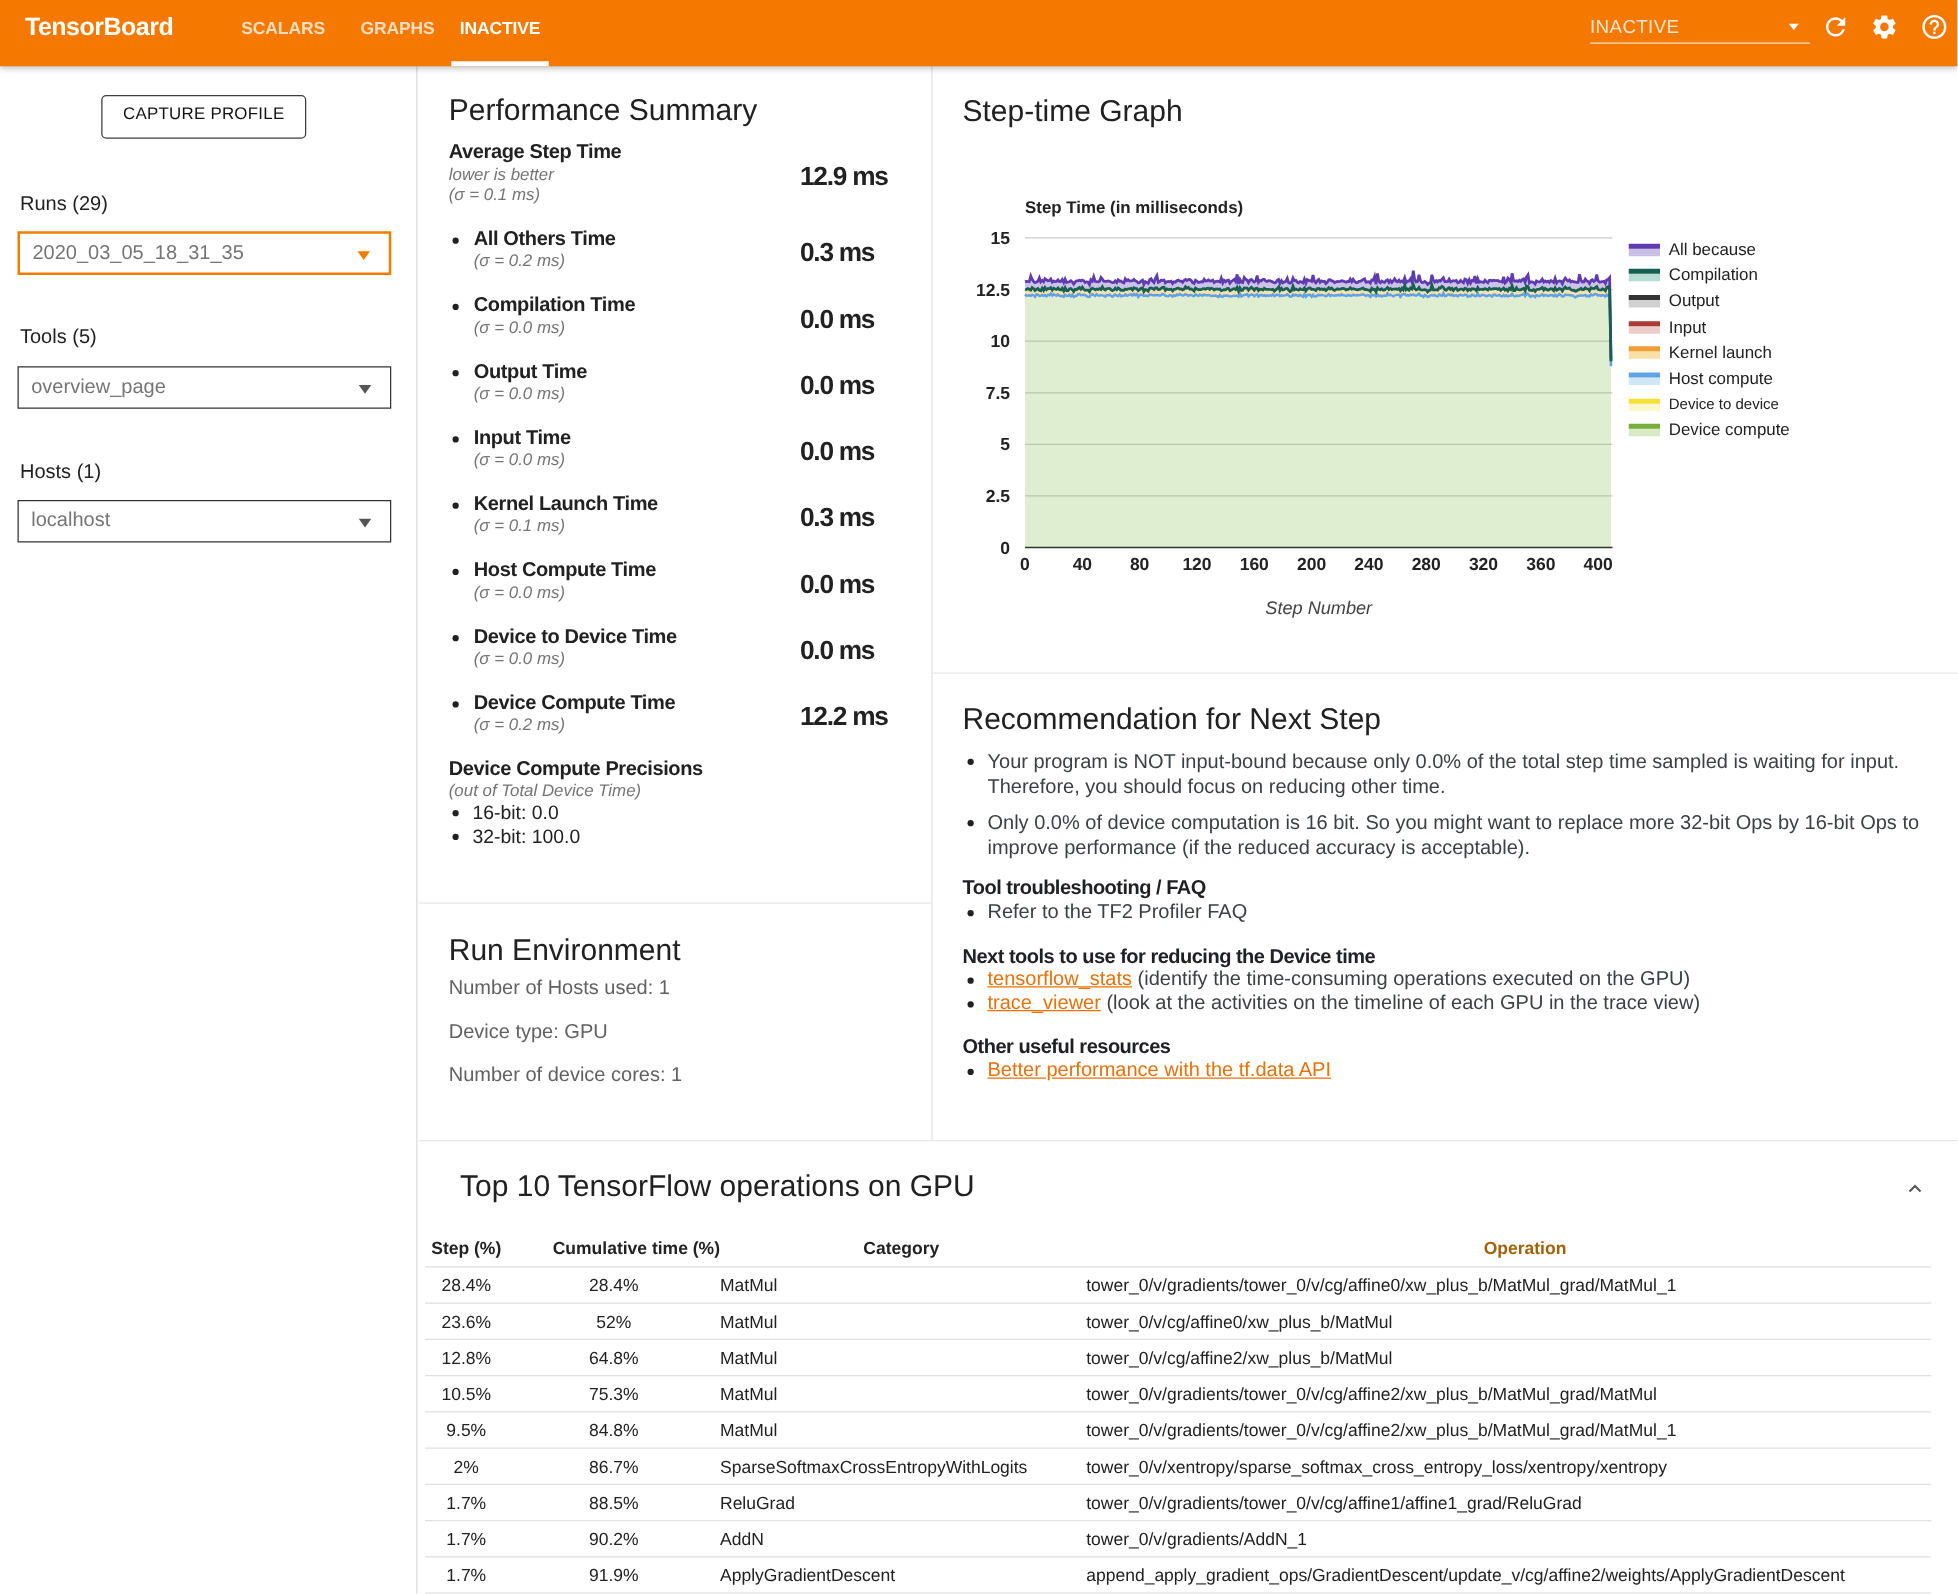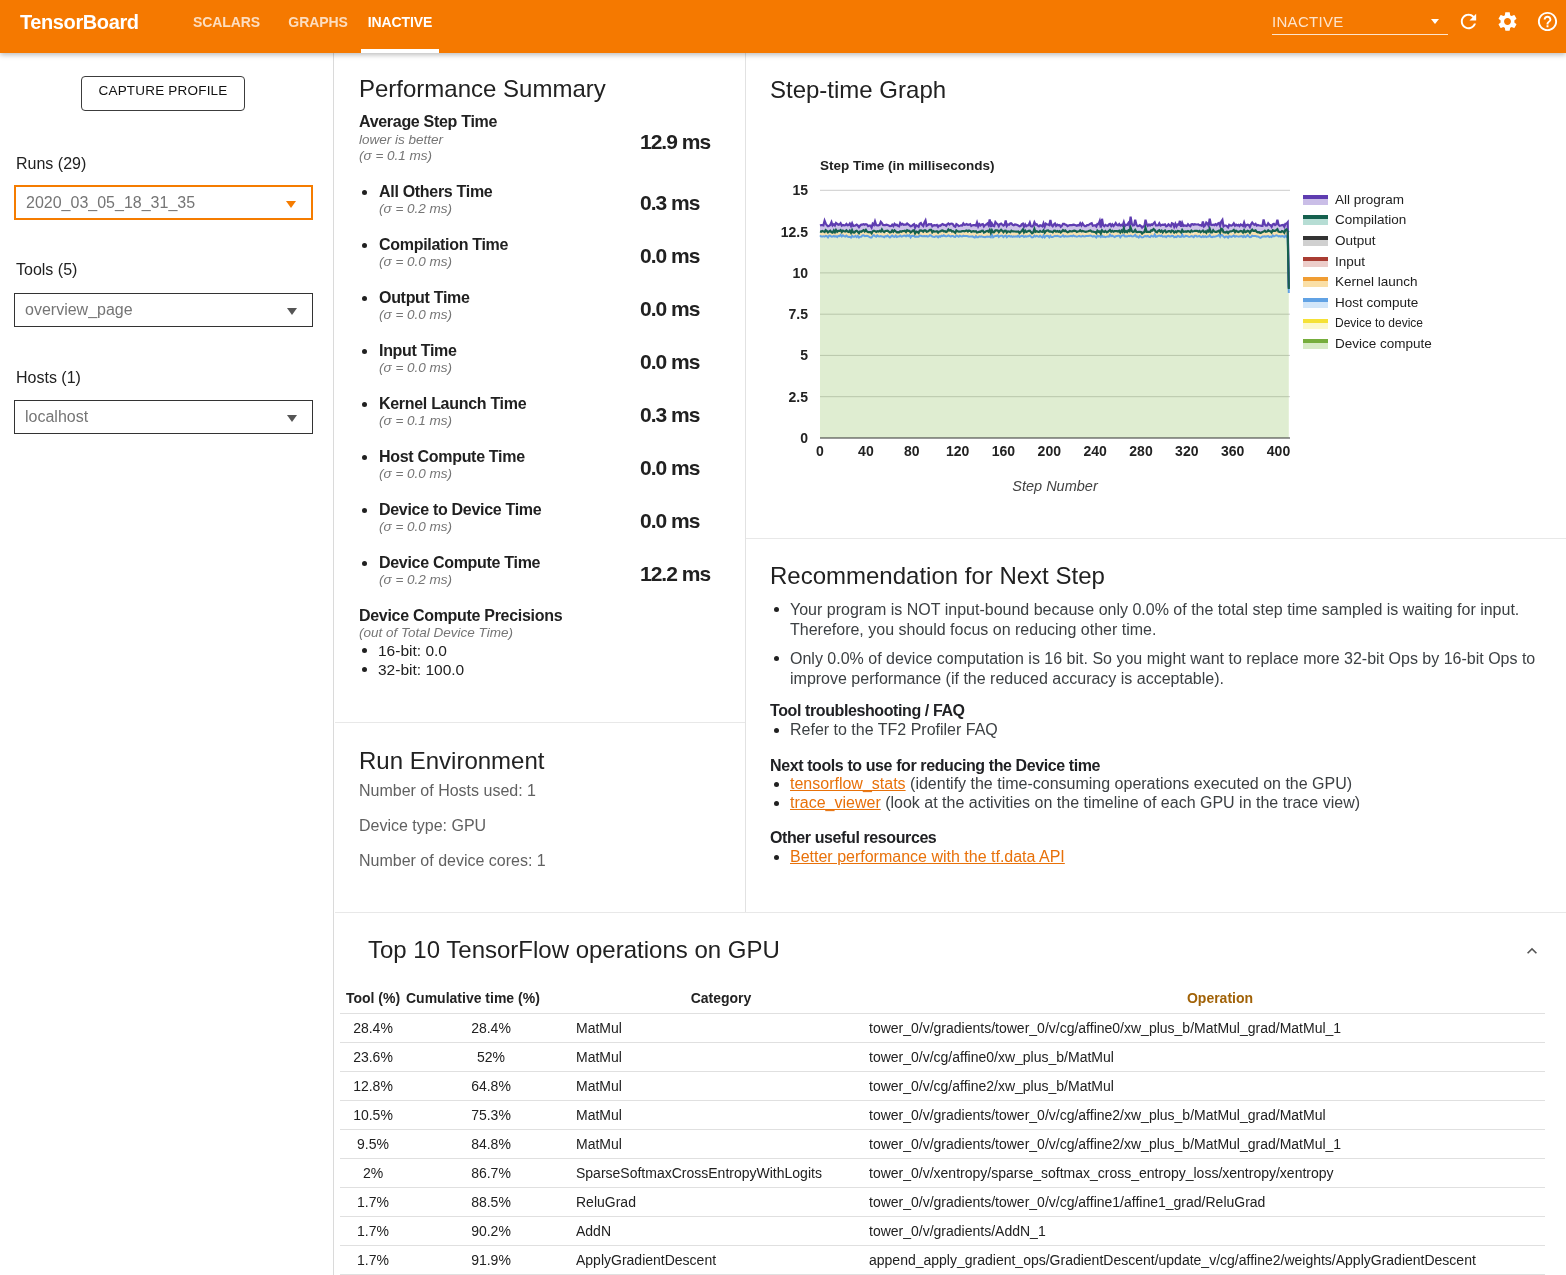--- a/index.html
+++ b/index.html
@@ -139,21 +139,21 @@
 <text x="1095.1" y="456" text-anchor="middle" font-size="14" font-weight="bold" fill="#222">240</text>
 <text x="1141.0" y="456" text-anchor="middle" font-size="14" font-weight="bold" fill="#222">280</text>
 <text x="1186.8" y="456" text-anchor="middle" font-size="14" font-weight="bold" fill="#222">320</text>
 <text x="1232.7" y="456" text-anchor="middle" font-size="14" font-weight="bold" fill="#222">360</text>
 <text x="1278.5" y="456" text-anchor="middle" font-size="14" font-weight="bold" fill="#222">400</text>
 <text x="820" y="170" font-size="13.5" font-weight="bold" fill="#222">Step Time (in milliseconds)</text>
 <text x="1055" y="491" text-anchor="middle" font-size="14.5" font-style="italic" fill="#424242">Step Number</text>
 </svg>
 <div class="abs" style="left:1303px;top:194.5px;width:25px;height:4px;background:#5e3cb0"></div>
 <div class="abs" style="left:1303px;top:198.5px;width:25px;height:6px;background:#6745ba;opacity:.35"></div>
-<div class="abs" style="left:1335px;top:191.5px;font-size:13.5px;color:#212121;white-space:nowrap">All program</div>
+<div class="abs" style="left:1335px;top:191.5px;font-size:13.5px;color:#212121;white-space:nowrap">All because</div>
 <div class="abs" style="left:1303px;top:215.2px;width:25px;height:4px;background:#15604e"></div>
 <div class="abs" style="left:1303px;top:219.2px;width:25px;height:6px;background:#2d9e85;opacity:.35"></div>
 <div class="abs" style="left:1335px;top:212.2px;font-size:13.5px;color:#212121;white-space:nowrap">Compilation</div>
 <div class="abs" style="left:1303px;top:235.89999999999998px;width:25px;height:4px;background:#333333"></div>
 <div class="abs" style="left:1303px;top:239.89999999999998px;width:25px;height:6px;background:#777777;opacity:.35"></div>
 <div class="abs" style="left:1335px;top:232.89999999999998px;font-size:13.5px;color:#212121;white-space:nowrap">Output</div>
 <div class="abs" style="left:1303px;top:256.59999999999997px;width:25px;height:4px;background:#a93c32"></div>
 <div class="abs" style="left:1303px;top:260.59999999999997px;width:25px;height:6px;background:#c96f67;opacity:.35"></div>
 <div class="abs" style="left:1335px;top:253.59999999999997px;font-size:13.5px;color:#212121;white-space:nowrap">Input</div>
 <div class="abs" style="left:1303px;top:277.29999999999995px;width:25px;height:4px;background:#f09d33"></div>
@@ -181,22 +181,22 @@
 <div class="abs" style="left:770px;top:757px;font-size:16px;font-weight:bold;letter-spacing:-0.4px;color:#202124">Next tools to use for reducing the Device time</div>
 <div class="abs" style="left:790px;top:775px;font-size:16px;color:#3c4043"><span class="blt" style="left:-16px;top:7px;width:5px;height:5px"></span><span style="color:#e8710a;text-decoration:underline">tensorflow_stats</span> (identify the time-consuming operations executed on the GPU)</div>
 <div class="abs" style="left:790px;top:794px;font-size:16px;color:#3c4043"><span class="blt" style="left:-16px;top:7px;width:5px;height:5px"></span><span style="color:#e8710a;text-decoration:underline">trace_viewer</span> (look at the activities on the timeline of each GPU in the trace view)</div>
 <div class="abs" style="left:770px;top:829px;font-size:16px;font-weight:bold;letter-spacing:-0.4px;color:#202124">Other useful resources</div>
 <div class="abs" style="left:790px;top:848px;font-size:16px;color:#3c4043"><span class="blt" style="left:-16px;top:7px;width:5px;height:5px"></span><span style="color:#e8710a;text-decoration:underline">Better performance with the tf.data API</span></div>
 
 <div class="ttl abs" style="left:368px;top:936px">Top 10 TensorFlow operations on GPU</div>
 <svg class="abs" style="left:1522px;top:941px" width="20" height="20" viewBox="0 0 24 24" fill="#555">
     <path d="M12 8l-6 6 1.41 1.41L12 10.83l4.59 4.58L18 14l-6-6z"></path>
   </svg>
-<div class="abs" style="left:340px;top:989.5px;width:66px;text-align:center;font-size:14px;font-weight:bold;color:#222">Tool (%)</div>
-<div class="abs" style="left:406px;top:989.5px;width:170px;text-align:left;font-size:14px;font-weight:bold;color:#222">Cumulative time (%)</div>
+<div class="abs" style="left:340px;top:989.5px;width:66px;text-align:center;font-size:14px;font-weight:bold;color:#222">Step (%)</div>
+<div class="abs" style="left:406px;top:989.5px;width:170px;text-align:right;font-size:14px;font-weight:bold;color:#222">Cumulative time (%)</div>
 <div class="abs" style="left:576px;top:989.5px;width:290px;text-align:center;font-size:14px;font-weight:bold;color:#222">Category</div>
 <div class="abs" style="left:880px;top:989.5px;width:680px;text-align:center;font-size:14px;font-weight:bold;color:#a16207">Operation</div>
 <div class="abs" style="left:340px;top:1013px;width:1205px;height:1px;background:#e0e0e0"></div>
 <div class="abs" style="left:340px;top:1019.5px;width:66px;text-align:center;font-size:14px">28.4%</div>
 <div class="abs" style="left:406px;top:1019.5px;width:170px;text-align:center;font-size:14px">28.4%</div>
 <div class="abs" style="left:576px;top:1019.5px;font-size:14px;white-space:nowrap">MatMul</div>
 <div class="abs" style="left:869px;top:1019.5px;font-size:14px;white-space:nowrap">tower_0/v/gradients/tower_0/v/cg/affine0/xw_plus_b/MatMul_grad/MatMul_1</div>
 <div class="abs" style="left:340px;top:1042.0px;width:1205px;height:1px;background:#e0e0e0"></div>
 <div class="abs" style="left:340px;top:1048.5px;width:66px;text-align:center;font-size:14px">23.6%</div>
 <div class="abs" style="left:406px;top:1048.5px;width:170px;text-align:center;font-size:14px">52%</div>

